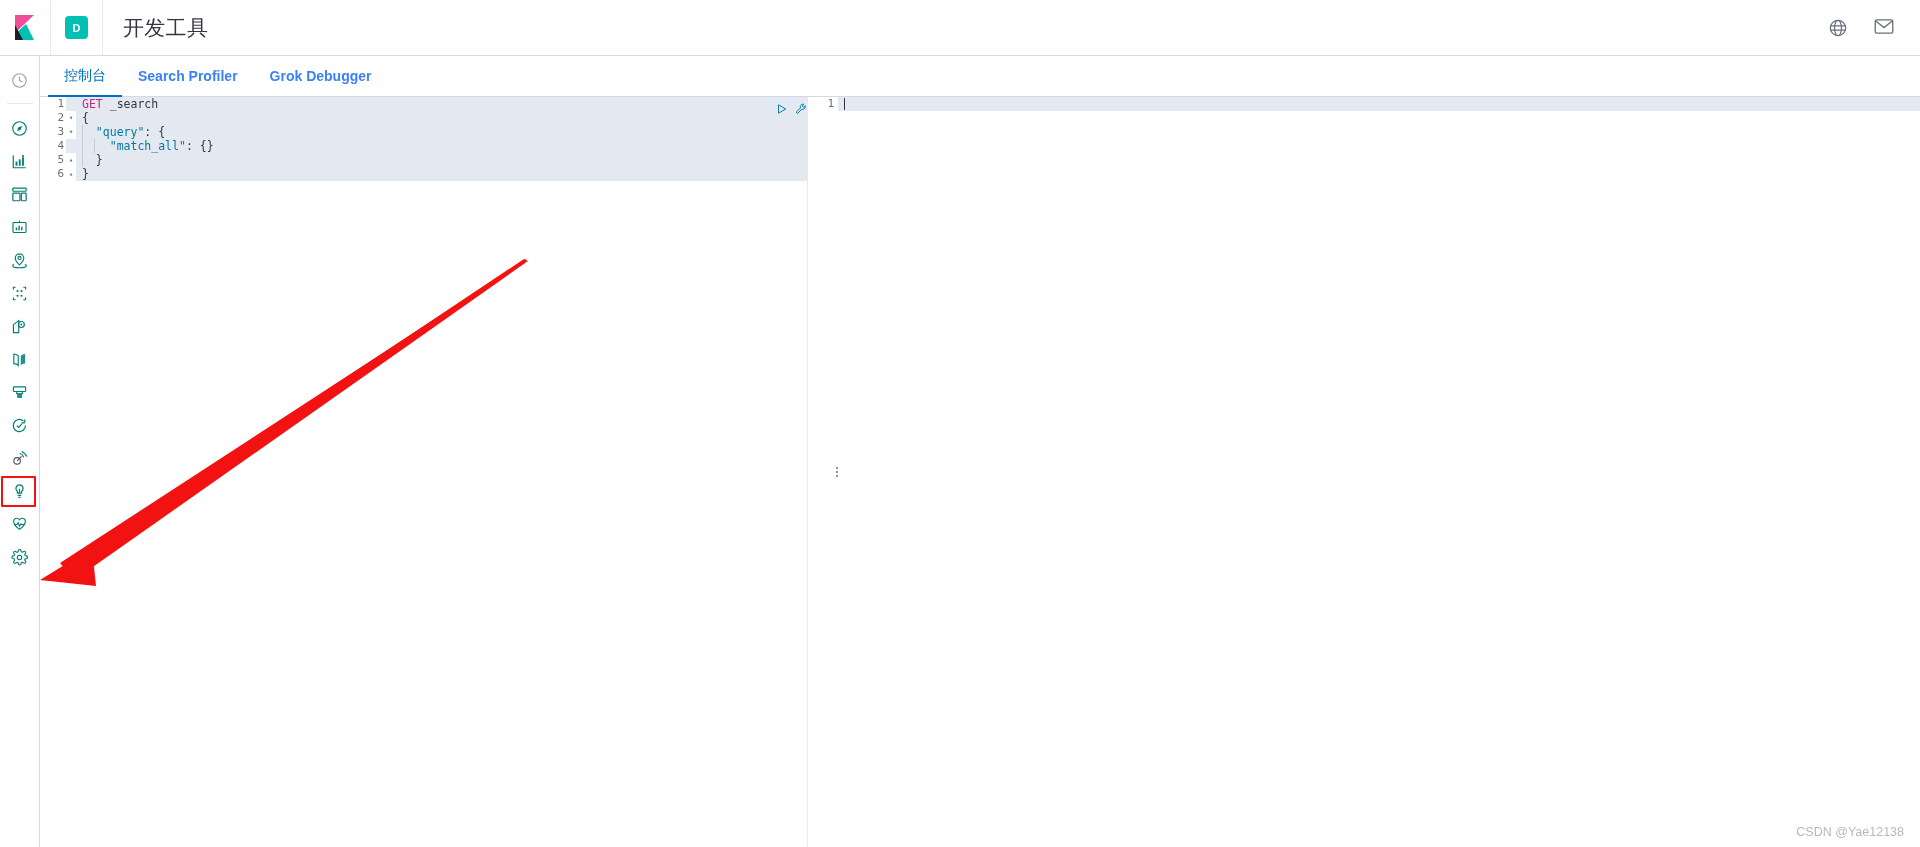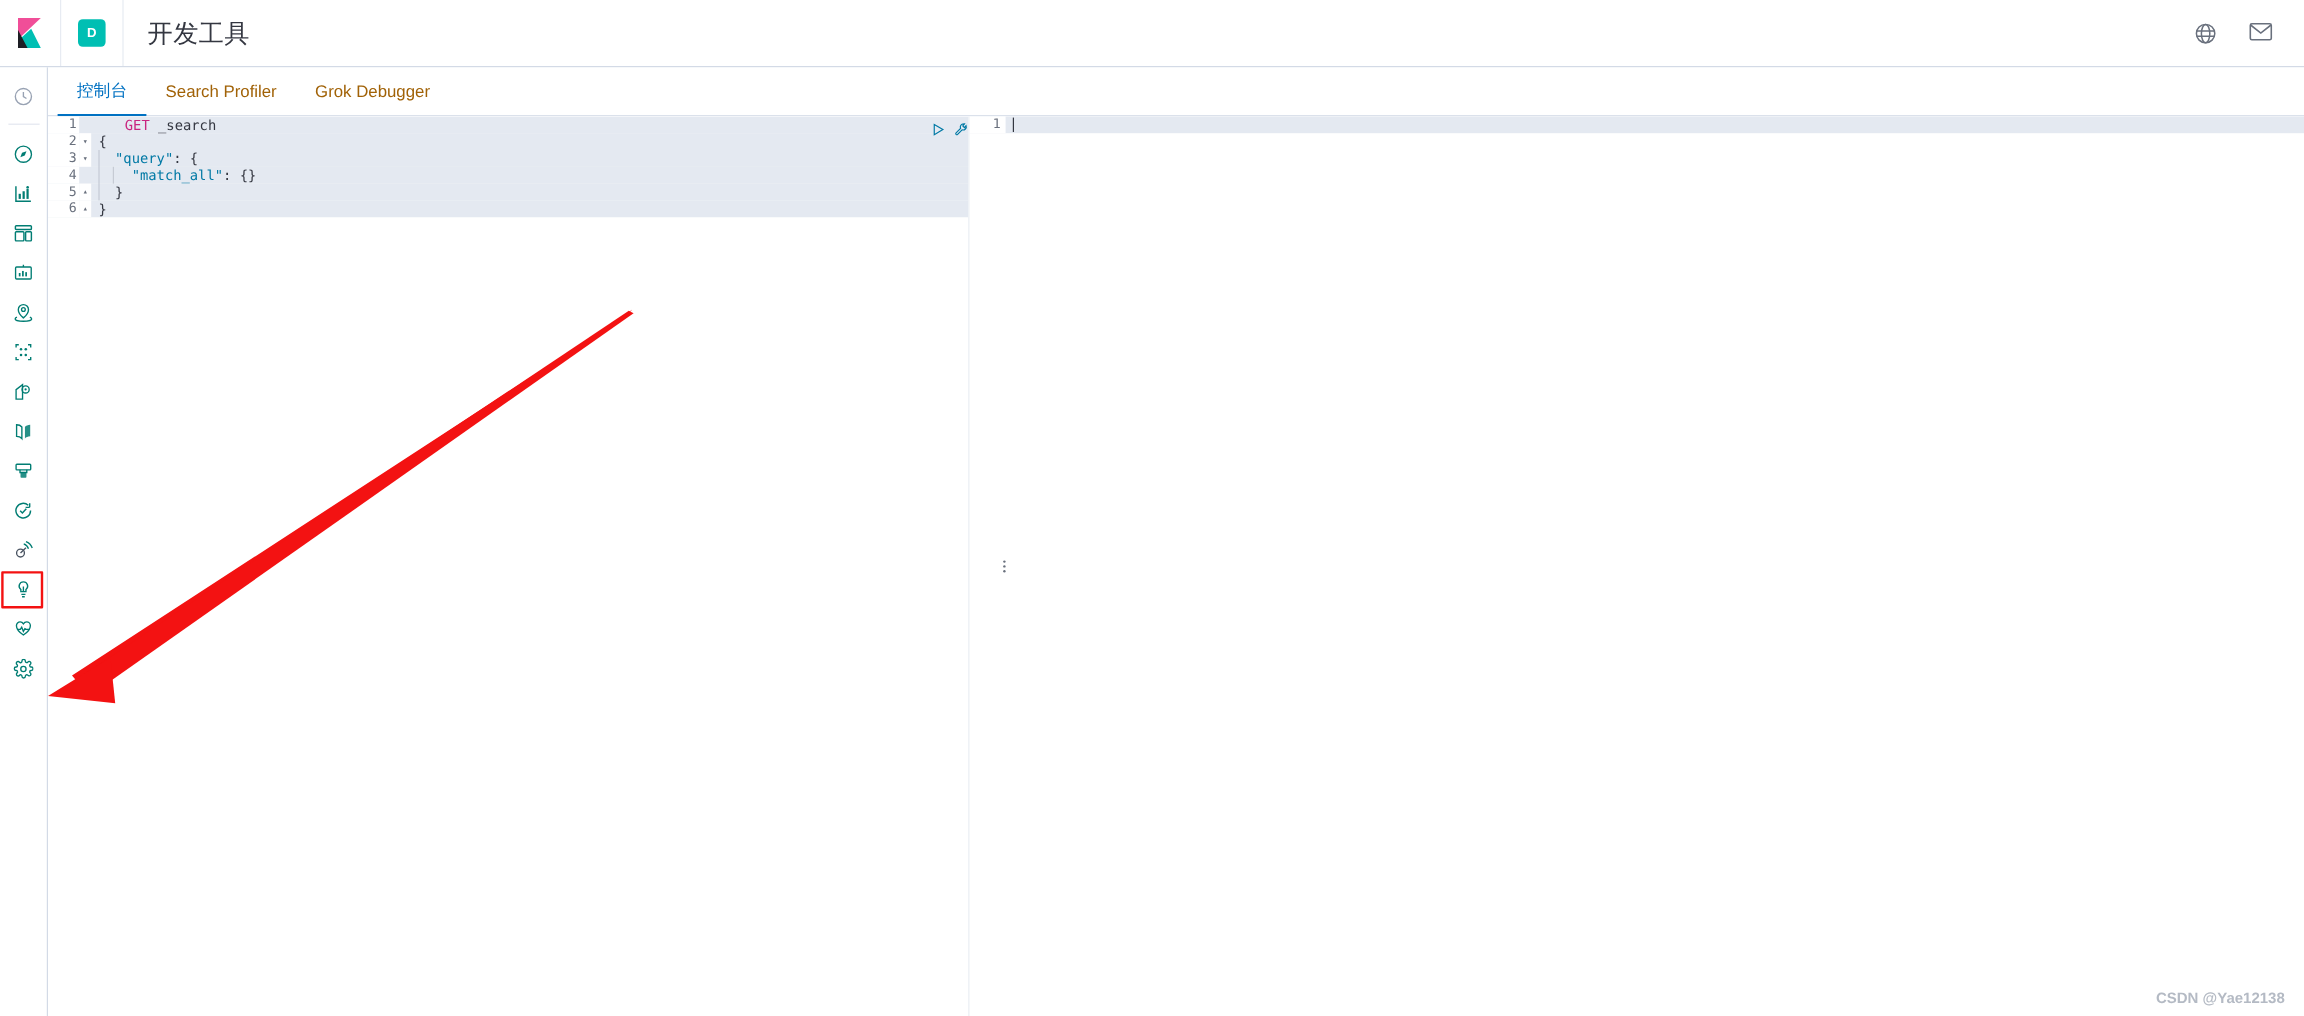--- a/index.html
+++ b/index.html
@@ -55,22 +55,22 @@
 
   
   .content { flex: 1; display: flex; flex-direction: column; min-width: 0; background: #fff; justify-content: space-between; }
 
   .tabs {
     height: 41px; min-height: 41px; display: flex; align-items: stretch;
     padding-left: 8px; border-bottom: 1px solid #d3dae6; background: #fff;
   }
   .tab {
     display: flex; align-items: center; padding: 0 16px; font-size: 14px;
-    color: #a16207; cursor: pointer; border-bottom: 2px solid transparent;
-    position: relative; top: 1px;
+    color: #3b82f6; cursor: pointer; border-bottom: 2px solid transparent;
+    position: relative; top: 1px; font-weight: bold;
   }
   .tab.active { color: #0071c2; border-bottom-color: #0071c2; font-weight: 500; }
 
   .console-menu {
     height: 29px; min-height: 29px; display: flex; align-items: center;
     padding-left: 12px; gap: 18px; background: #fff;
   }
   .console-menu .mi { font-size: 13px; color: #343741; cursor: pointer; }
 
   
@@ -92,21 +92,21 @@
     width: 26px; min-width: 26px; text-align: right; color: #69707d;
     background: #fff; padding-right: 2px; font-size: 11px; user-select: none;
   }
   .fold {
     width: 10px; min-width: 10px; background: #fff; color: #69707d;
     font-size: 7px; text-align: center; line-height: 14px; user-select: none;
   }
   .code-txt { padding-left: 6px; white-space: pre; color: #343741; }
   .row-hl { background: #dbe1ec; }
   .row-req { background: #e4e9f1; }
-  .tok-method { color: #c9257f; margin-left: 22px; }
+  .tok-method { color: #c9257f; }
   .tok-url { color: #343741; }
   .tok-key { color: #0079a5; }
   .tok-punct { color: #343741; }
   .guide {
     position: absolute; width: 1px; background: #c6cbd4;
   }
 
   .editor-actions {
     position: absolute; right: 0px; top: 4px; display: flex; align-items: center; gap: 7px;
   }
@@ -133,21 +133,21 @@
   .out-cursor {
     width: 1px; height: 12px; background: #343741; margin-left: 6px; margin-top: 1px;
   }
 
   
   .annot { position: absolute; left: 0; top: 0; width: 1920px; height: 847px; pointer-events: none; z-index: 20; }
 
   
   .watermark {
     position: absolute; right: 16px; bottom: 8px; font-size: 12.5px;
-    color: #b4bac4; z-index: 25; font-family: "Liberation Sans", sans-serif; font-weight: bold;
+    color: #b4bac4; z-index: 25; font-family: "Liberation Sans", sans-serif;
   }
 </style>
 </head>
 <body>
 
 <div class="app">
 
   <div class="header">
     <div class="hdr-logo">
       <svg width="22" height="25" viewBox="0 0 22 25">

